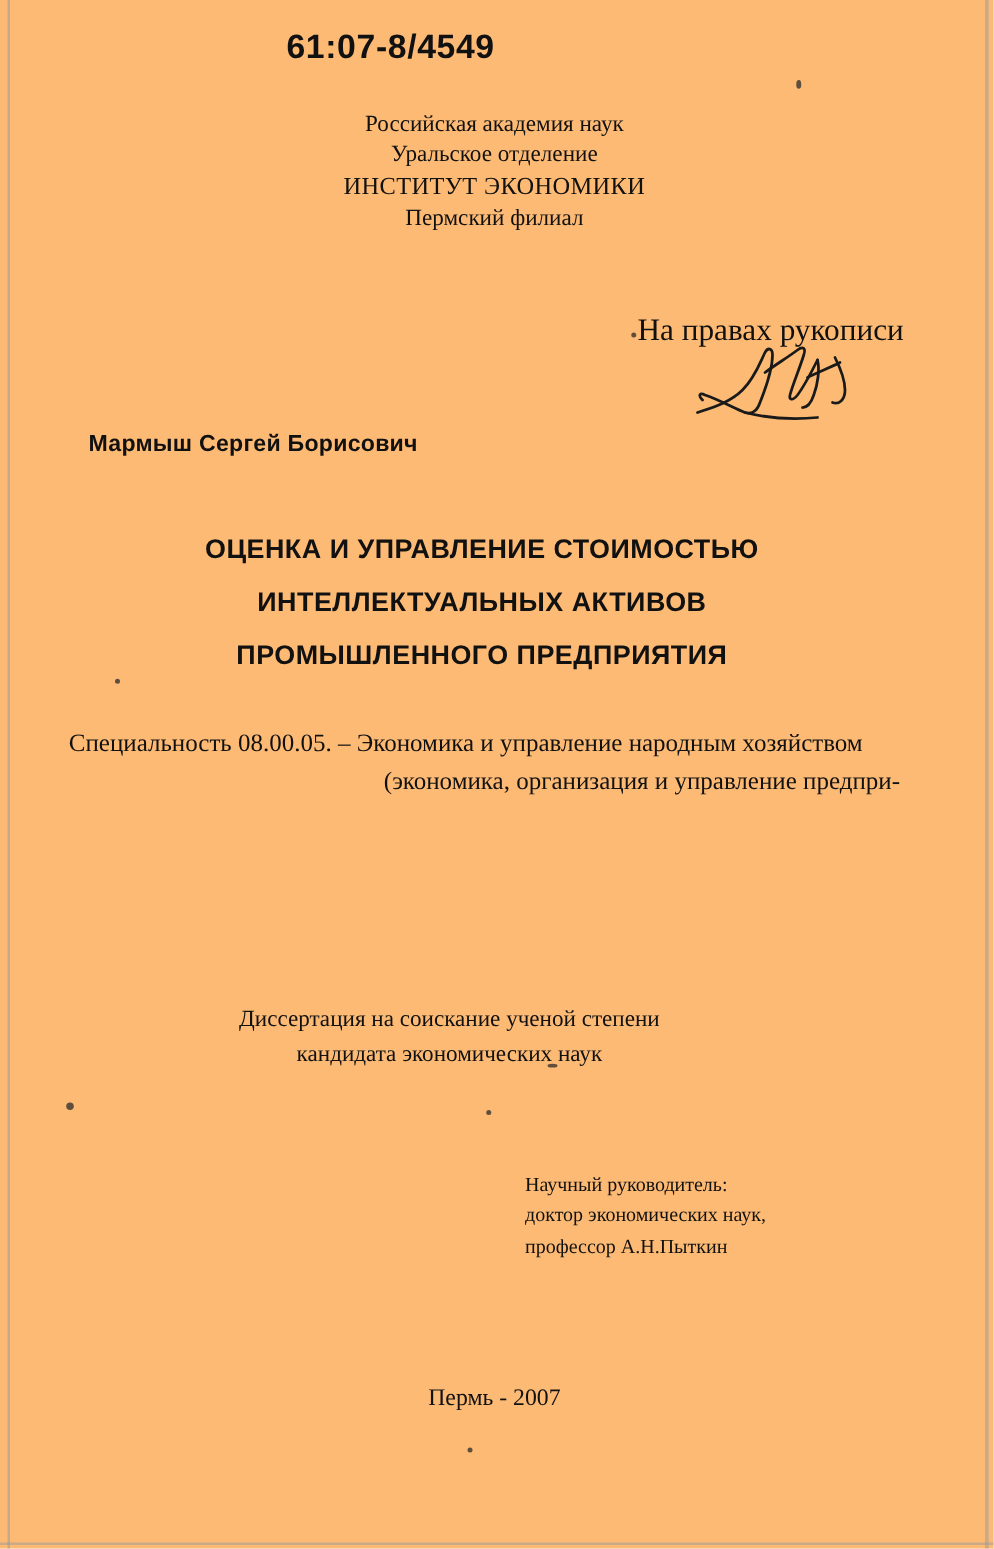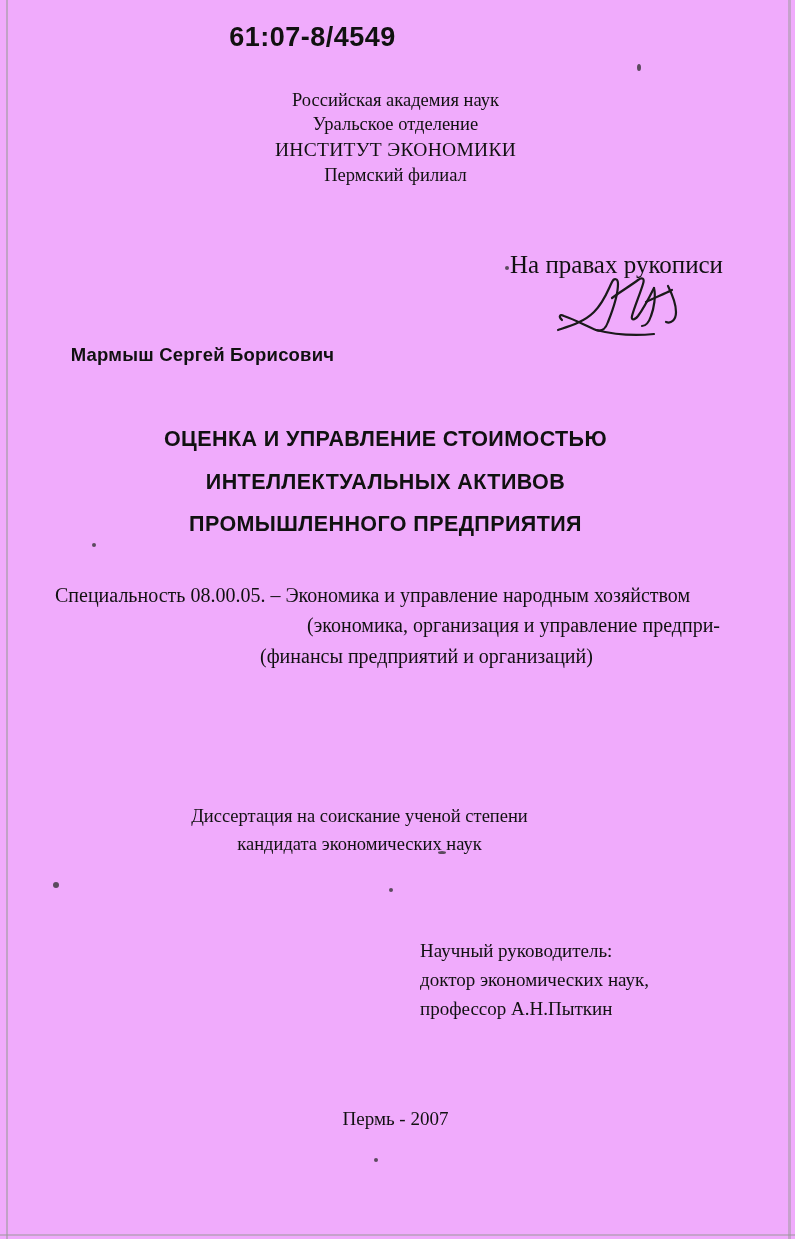--- a/index.html
+++ b/index.html
@@ -5,21 +5,21 @@
   html, body {
     margin: 0;
     padding: 0;
     background: #ffffff;
   }
   .page {
     position: relative;
     width: 795px;
     height: 1239px;
     margin: 0 auto;
-    background: #f0abfc;
+    background: #fdba74;
     overflow: hidden;
     font-family: "Liberation Serif", serif;
     color: #111111;
   }
   
   .speck {
     position: absolute;
     background: #2a2a2a;
     border-radius: 50%;
     opacity: 0.75;
@@ -110,21 +110,21 @@
     width: 795px;
     text-align: center;
     font-size: 18.5px;
     line-height: 1.5;
     transform: translateX(-38px);
   }
   .advisor-block {
     position: absolute;
     top: 937px;
     left: 420px;
-    font-size: 19px;
+    font-size: 16px;
     line-height: 1.52;
     text-align: left;
   }
   .place-year {
     position: absolute;
     top: 1108px;
     left: 0;
     width: 795px;
     text-align: center;
     font-size: 19px;
@@ -181,21 +181,20 @@
 
   <div class="title-block">
     <div>ОЦЕНКА И УПРАВЛЕНИЕ СТОИМОСТЬЮ</div>
     <div>ИНТЕЛЛЕКТУАЛЬНЫХ АКТИВОВ</div>
     <div>ПРОМЫШЛЕННОГО ПРЕДПРИЯТИЯ</div>
   </div>
 
   <div class="specialty-block">
     <div class="spec-l1">Специальность 08.00.05. – Экономика и управление народным хозяйством</div>
     <div class="spec-l2">(экономика, организация и управление предпри-</div>
-    <div class="spec-l5">(финансы предприятий и организаций)</div>
   </div>
 
   <div class="degree-block">
     <div>Диссертация на соискание ученой степени</div>
     <div>кандидата экономических наук</div>
   </div>
 
   <div class="advisor-block">
     <div>Научный руководитель:</div>
     <div>доктор экономических наук,</div>

